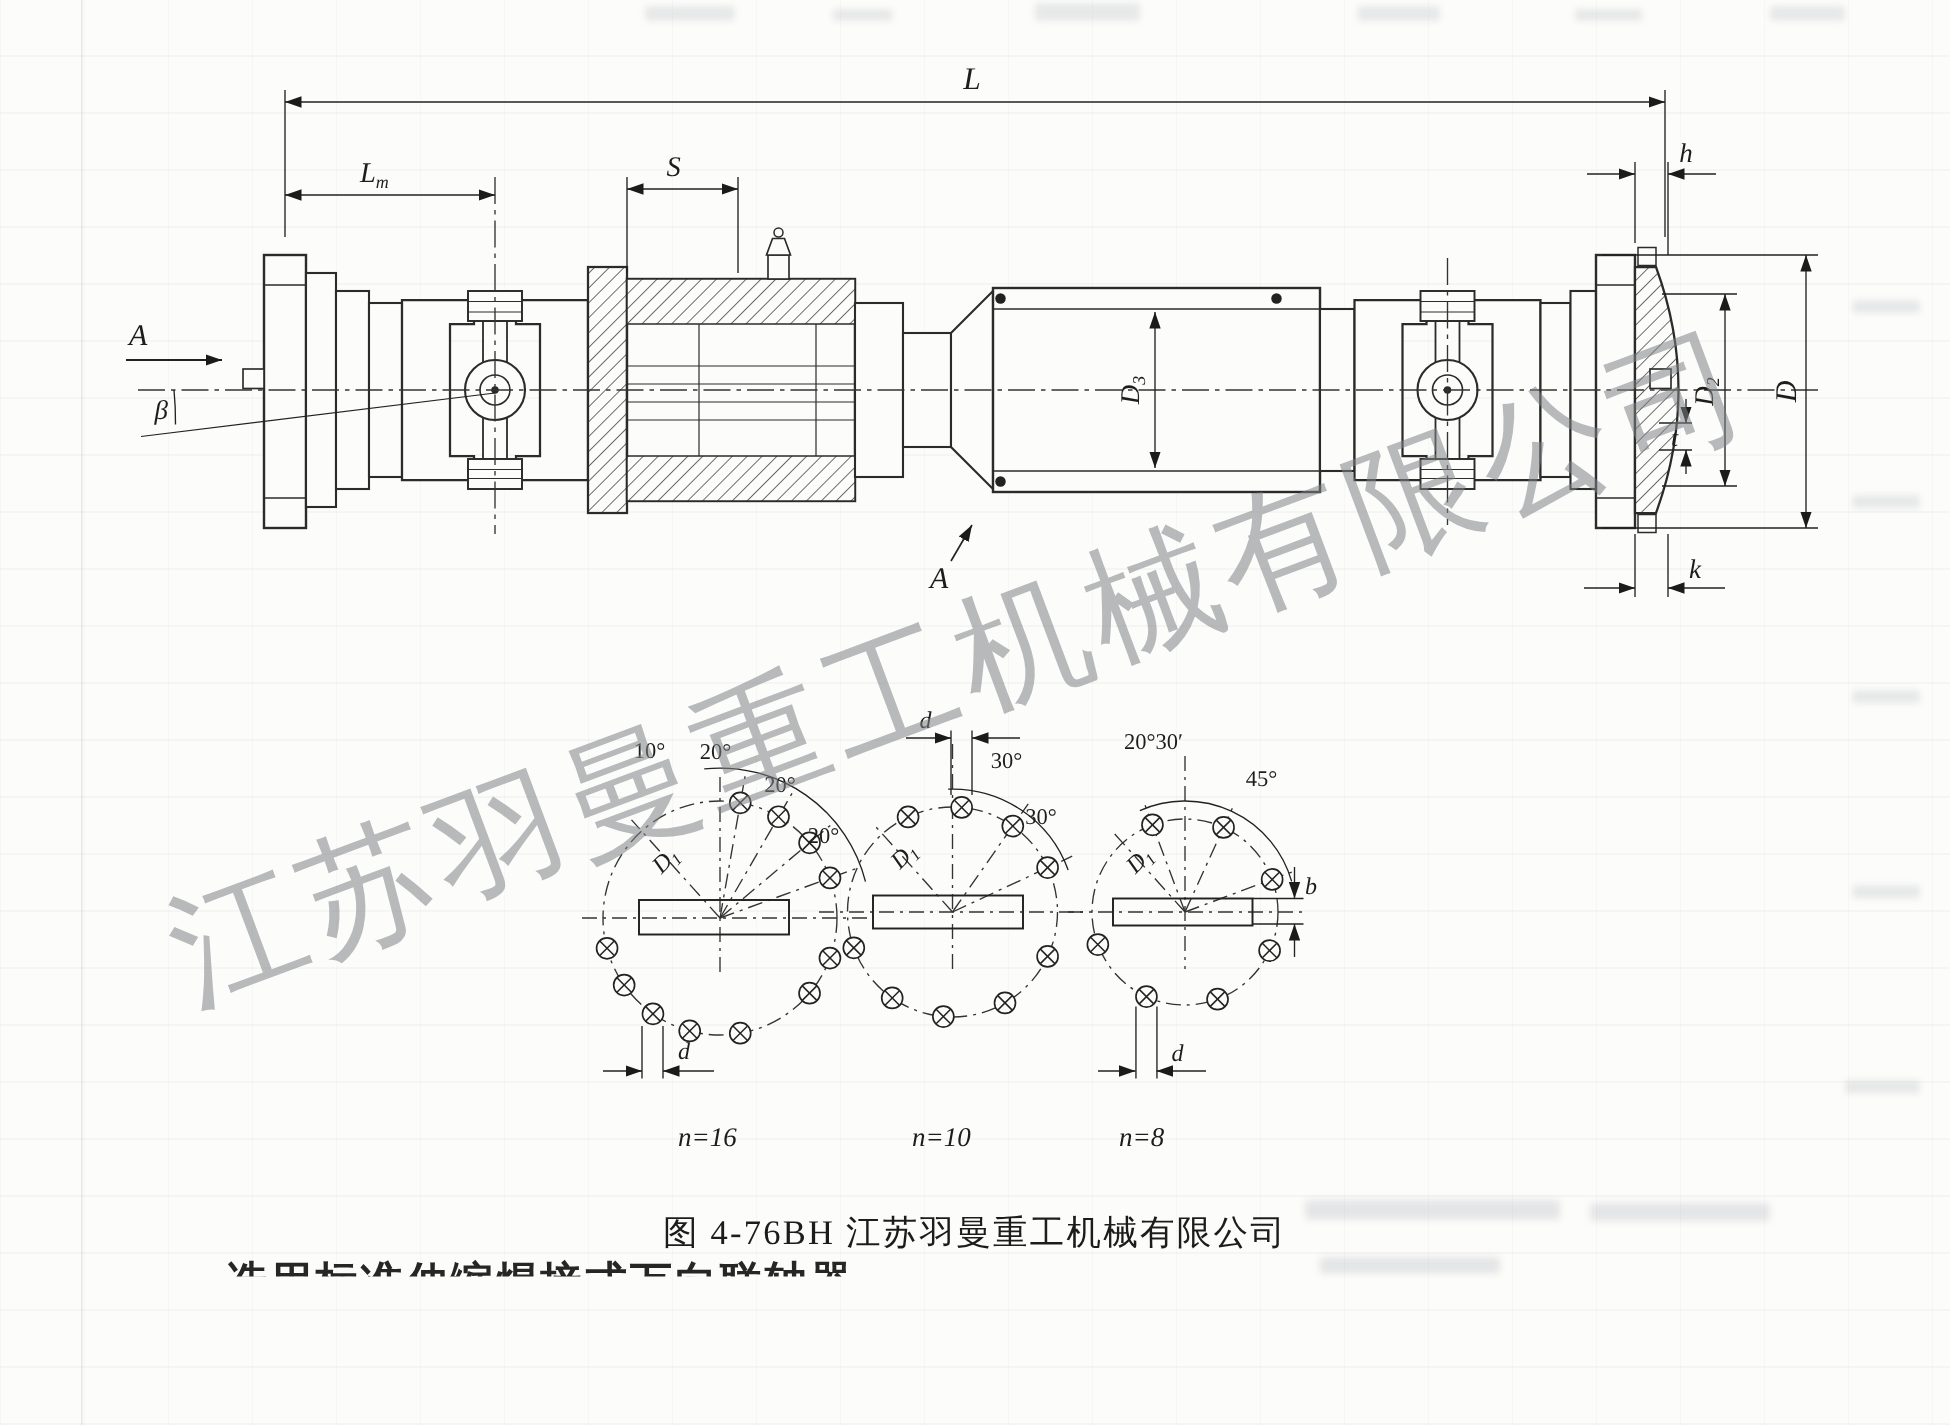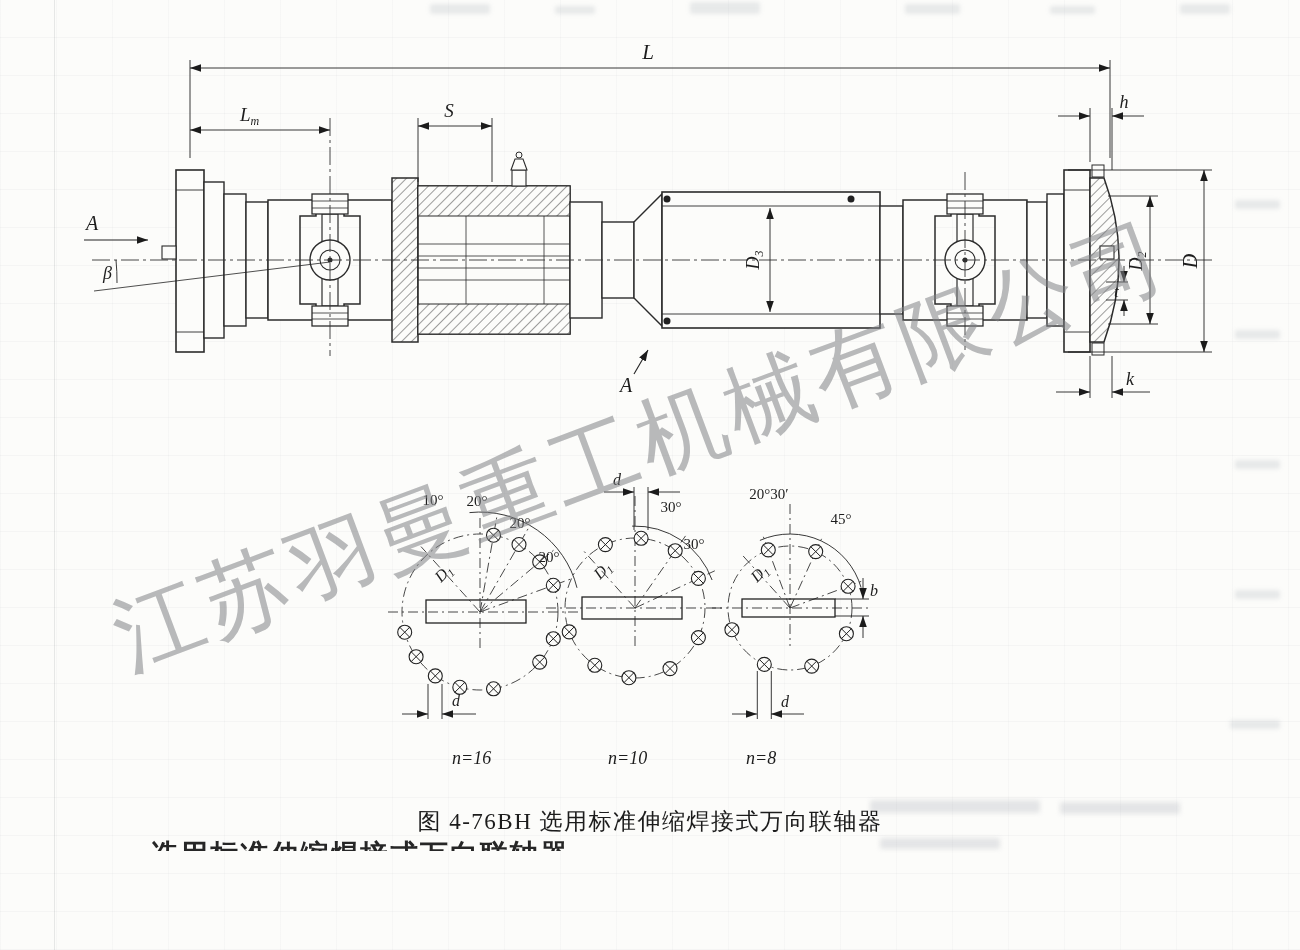--- a/index.html
+++ b/index.html
@@ -333,18 +333,18 @@
         <text class="dimtxt" x="870" y="596" font-size="16">b</text>
         <text class="dimtxt" x="746" y="764" font-size="18">n=8</text>
       </g>
     </g>
   </svg>
 
   <div class="watermark">江苏羽曼重工机械有限公司</div>
 
   <div class="caption">
     <span>图 4-76</span>
-    <span>BH 选用标准伸缩焊接式万向联轴器</span>
+    <span>BH 江苏羽曼重工机械有限公司</span>
   </div>
 
   <div class="clipped-line">选用标准伸缩焊接式万向联轴器</div>
 
 </div>
 
 </body></html>

